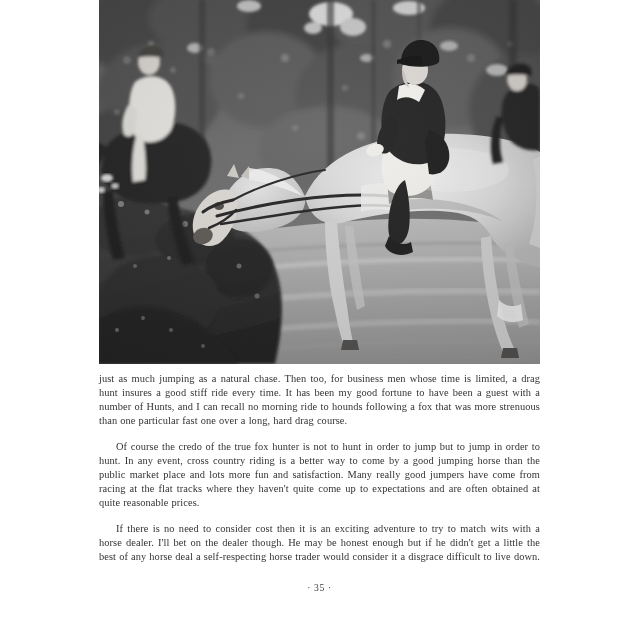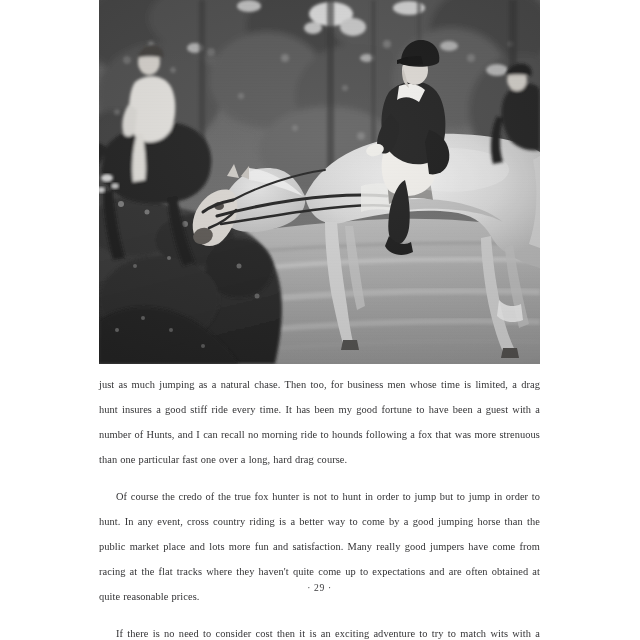--- a/index.html
+++ b/index.html
@@ -56,21 +56,21 @@
   
   .textblock {
     position: absolute;
     left: 99px;
     top: 372px;
     width: 441px;
   }
   .para {
     margin: 0 0 12px 0;
     font-size: 10.4px;
-    line-height: 25px;
+    line-height: 14px;
     text-align: justify;
     text-justify: inter-word;
     color: #333335;
     letter-spacing: .08px;
     word-spacing: .4px;
   }
   .para.indent { text-indent: 17px; }
   .para:last-child { margin-bottom: 12px; }
 
   .folio {
@@ -333,15 +333,15 @@
     <div class="photo-grain"></div>
     <div class="photo-soft"></div>
   </div>
 
   <div class="textblock">
     <p class="para">just as much jumping as a natural chase. Then too, for business men whose time is limited, a drag hunt insures a good stiff ride every time. It has been my good fortune to have been a guest with a number of Hunts, and I can recall no morning ride to hounds following a fox that was more strenuous than one particular fast one over a long, hard drag course.</p>
     <p class="para indent">Of course the credo of the true fox hunter is not to hunt in order to jump but to jump in order to hunt. In any event, cross country riding is a better way to come by a good jumping horse than the public market place and lots more fun and satisfaction. Many really good jumpers have come from racing at the flat tracks where they haven't quite come up to expectations and are often obtained at quite reasonable prices.</p>
     <p class="para indent">If there is no need to consider cost then it is an exciting adventure to try to match wits with a horse dealer. I'll bet on the dealer though. He may be honest enough but if he didn't get a little the best of any horse deal a self-respecting horse trader would consider it a disgrace difficult to live down.</p>
   </div>
 
-  <div class="folio">· 29 ·</div>
+  <div class="folio">· 35 ·</div>
 
 </div>
 
 </body></html>

